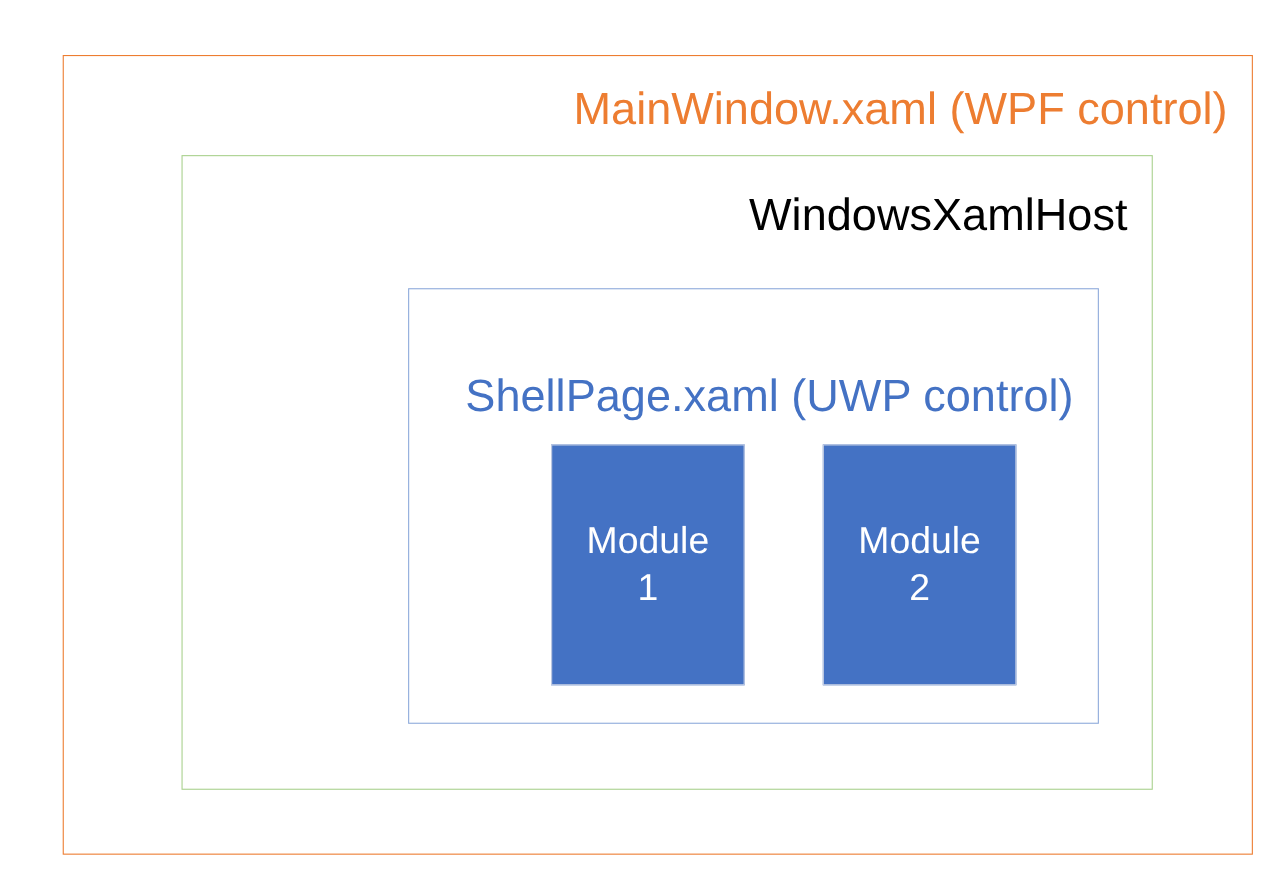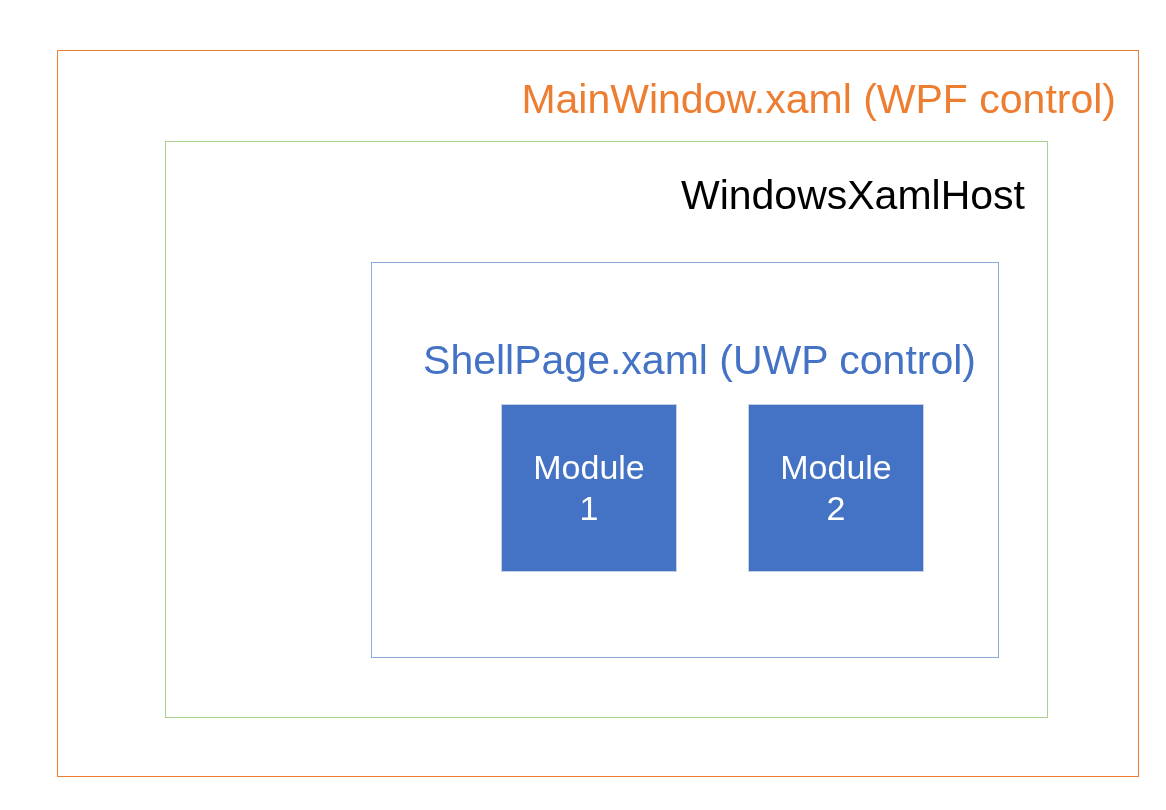--- a/index.html
+++ b/index.html
@@ -86,21 +86,21 @@
     font-size: 41px;
     color: #4472C4;
     margin-top: 44px;
   }
 
   
   .module {
     position: absolute;
     top: 404px;
     width: 176px;
-    height: 168px;
+    height: 219px;
     box-sizing: border-box;
     background: #4472C4;
     border: 1.5px solid #C6CFE4;
     display: flex;
     flex-direction: column;
     align-items: center;
     justify-content: center;
     color: #ffffff;
     font-size: 34px;
     line-height: 1.22;

